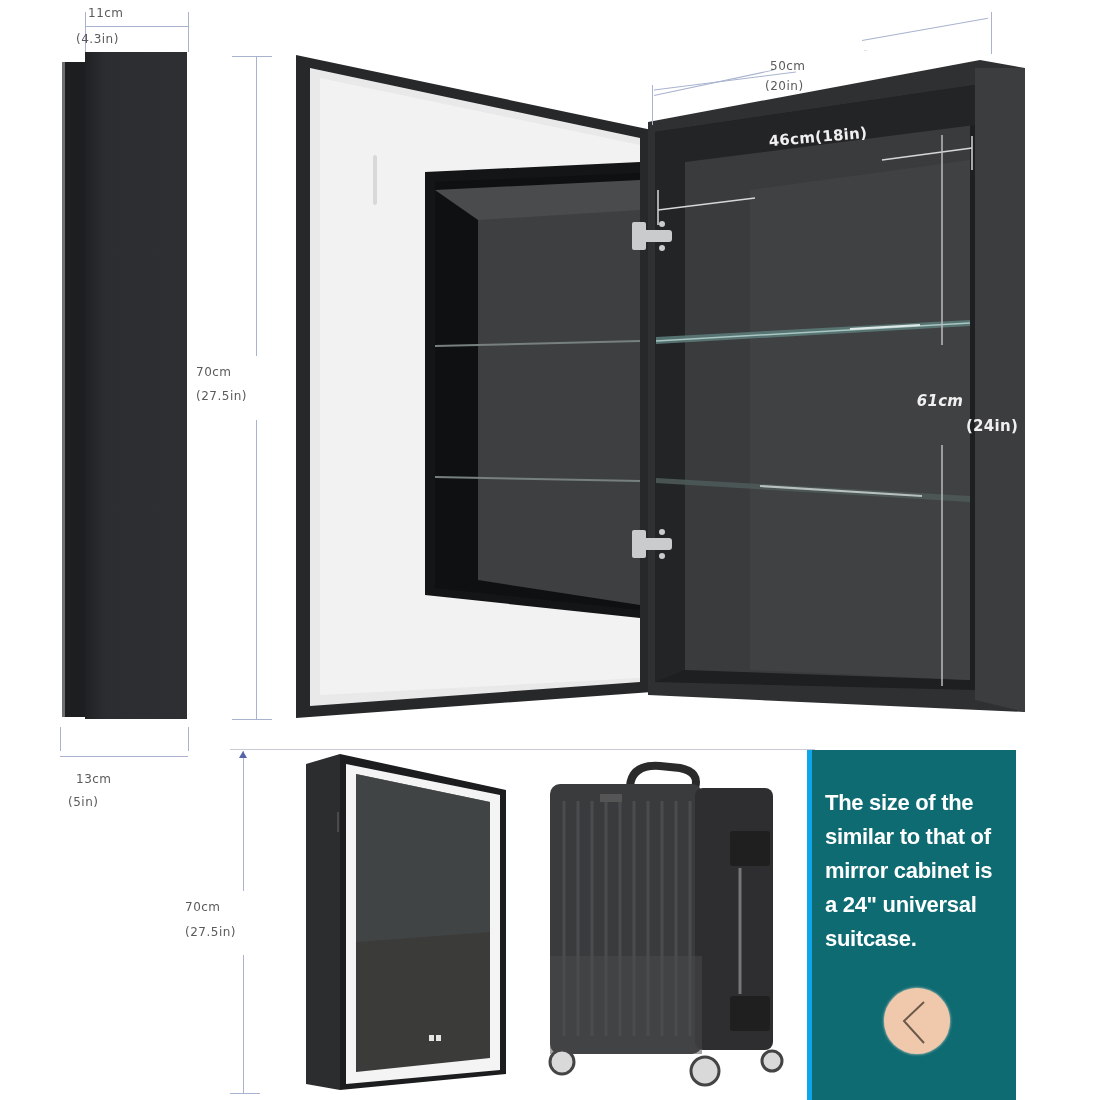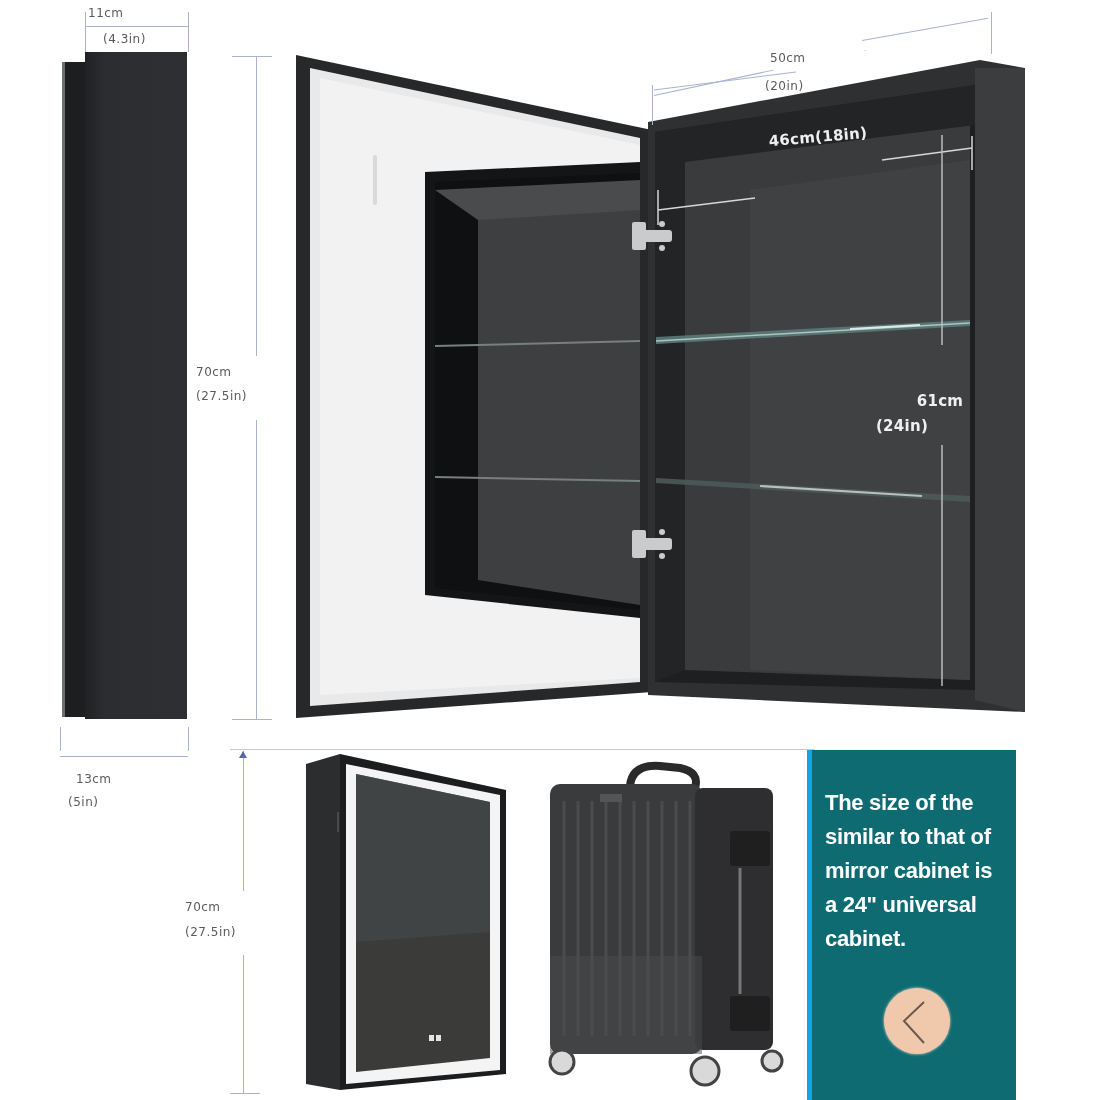--- a/index.html
+++ b/index.html
@@ -14,21 +14,21 @@
 </style>
 </head>
 <body>
 
 <div class="abs" style="left:40px;top:0;width:160px;height:830px;">
 
   <div class="abs dimtext" style="left:48px;top:3px;width:110px;">11cm</div>
   <div class="abs hline" style="left:45px;top:26px;width:104px;"></div>
   <div class="abs vline" style="left:45px;top:12px;height:40px;"></div>
   <div class="abs vline" style="left:148px;top:12px;height:40px;"></div>
-  <div class="abs dimtext" style="left:63px;top:29px;width:110px;">(4.3in)</div>
+  <div class="abs dimtext" style="left:36px;top:29px;width:110px;">(4.3in)</div>
 
   <div class="abs" style="left:22px;top:62px;width:24px;height:655px;background:linear-gradient(90deg,#6c6f72 0 3px,#1c1e20 3px 100%);"></div>
   <div class="abs" style="left:45px;top:52px;width:102px;height:667px;background:linear-gradient(90deg,#1f2123 0,#2b2d30 20%,#2d2f32 100%);"></div>
 
   <div class="abs vline" style="left:20px;top:727px;height:24px;"></div>
   <div class="abs vline" style="left:148px;top:727px;height:24px;"></div>
   <div class="abs hline" style="left:20px;top:756px;width:128px;"></div>
   <div class="abs dimtext" style="left:36px;top:769px;width:110px;">13cm</div>
   <div class="abs dimtext" style="left:28px;top:792px;width:110px;">(5in)</div>
 </div>
@@ -89,27 +89,27 @@
 
     <line x1="364" y1="40" x2="506" y2="22" stroke="#a9b3cf" stroke-width="1"></line>
     <line x1="574" y1="0" x2="700" y2="-14" stroke="#a9b3cf" stroke-width="1"></line>
   </svg>
 </div>
 
 <div class="abs vline" style="left:652px;top:85px;height:40px;"></div>
 <div class="abs vline" style="left:991px;top:12px;height:42px;"></div>
 <div class="abs hline" style="left:862px;top:40px;width:128px;transform:rotate(-10deg);transform-origin:left;"></div>
 <div class="abs hline" style="left:654px;top:95px;width:122px;transform:rotate(-12deg);transform-origin:left;"></div>
-<div class="abs dimtext" style="left:770px;top:48px;width:110px;">50cm</div>
+<div class="abs dimtext" style="left:770px;top:56px;width:110px;">50cm</div>
 <div class="abs dimtext" style="left:765px;top:76px;width:110px;">(20in)</div>
 
 <div class="abs dimtext-w" style="left:748px;top:127px;width:140px;transform:rotate(-5deg);">46cm(18in)</div>
 
-<div class="abs dimtext-w" style="left:890px;top:391px;width:100px;">61cm</div>
-<div class="abs dimtext-w" style="left:852px;top:416px;width:100px;">(24in)</div>
+<div class="abs dimtext-w" style="left:890px;top:391px;width:100px;font-style:italic;">61cm</div>
+<div class="abs dimtext-w" style="left:942px;top:416px;width:100px;">(24in)</div>
 
 <div class="abs hline" style="left:230px;top:749px;width:585px;background:#c8cbd3;"></div>
 <div class="abs vline" style="left:243px;top:751px;height:140px;"></div>
 <div class="abs" style="left:239px;top:751px;width:0;height:0;border-left:4px solid transparent;border-right:4px solid transparent;border-bottom:7px solid #5566a8;"></div>
 <div class="abs dimtext" style="left:185px;top:897px;width:120px;">70cm</div>
 <div class="abs dimtext" style="left:185px;top:922px;width:120px;">(27.5in)</div>
 <div class="abs vline" style="left:243px;top:955px;height:138px;"></div>
 <div class="abs hline" style="left:230px;top:1093px;width:30px;"></div>
 
 <div class="abs" style="left:302px;top:752px;width:210px;height:340px;">
@@ -152,20 +152,20 @@
     <rect x="60" y="38" width="22" height="8" fill="#555"></rect>
   </svg>
 </div>
 
 <div class="abs" style="left:807px;top:750px;width:209px;height:426px;background:#0e6b72;border-left:5px solid #0ea5e9;box-sizing:border-box;">
   <div class="abs panel-text" style="left:13px;top:36px;width:195px;">
     <div>The size of the</div>
     <div>similar to that of</div>
     <div>mirror cabinet is</div>
     <div>a 24" universal</div>
-    <div>cabinet.</div>
+    <div>suitcase.</div>
   </div>
   <div class="abs" style="left:72px;top:238px;width:66px;height:66px;border-radius:50%;background:#f0c9ad;box-shadow:0 0 3px #f3dccb;">
     <svg width="66" height="66" viewBox="0 0 66 66">
       <polyline points="40,14 20,33 40,55" fill="none" stroke="#6b5a4a" stroke-width="2"></polyline>
     </svg>
   </div>
 </div>
 
 </body></html>

